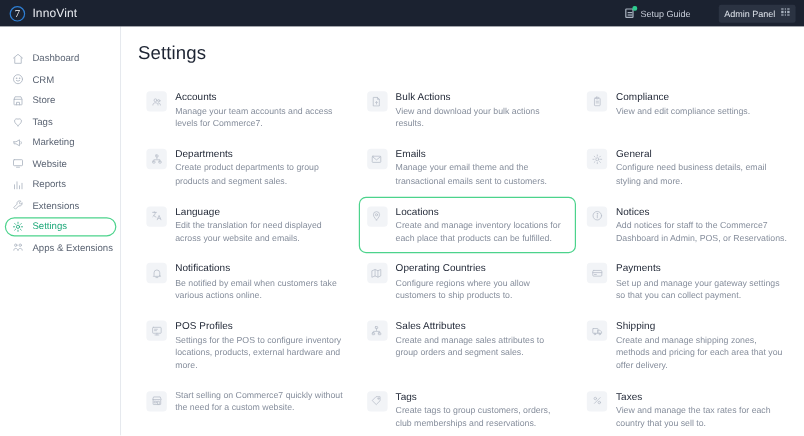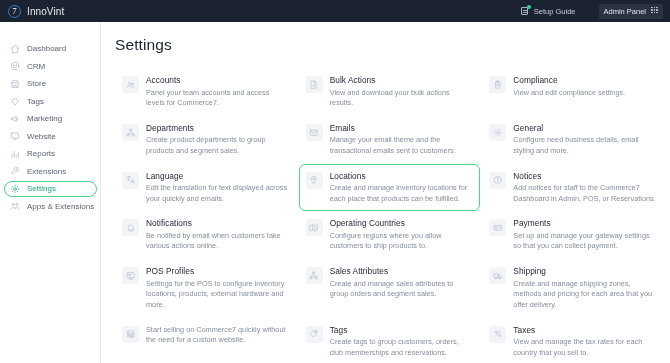--- a/index.html
+++ b/index.html
@@ -226,21 +226,21 @@
             <span class="card-icon">
               <svg viewBox="0 0 24 24" fill="none" stroke="currentColor" stroke-width="1.7" stroke-linecap="round" stroke-linejoin="round">
                 <circle cx="9" cy="9" r="3"></circle>
                 <circle cx="16" cy="10" r="2.4"></circle>
                 <path d="M3.5 19c0-3 2.5-4.8 5.5-4.8s5.5 1.8 5.5 4.8"></path>
                 <path d="M15 14.6c2.6.2 4.5 1.9 4.5 4.4"></path>
               </svg>
             </span>
             <span class="card-text">
               <span class="card-title" style="display:block">Accounts</span>
-              <span class="card-desc" style="display:block">Panel your team accounts and access levels for Commerce7.</span>
+              <span class="card-desc" style="display:block">Manage your team accounts and access levels for Commerce7.</span>
             </span>
           </div>
           <div class="card">
             <span class="card-icon">
               <svg viewBox="0 0 24 24" fill="none" stroke="currentColor" stroke-width="1.7" stroke-linecap="round" stroke-linejoin="round">
                 <path d="M6 3h8l4 4v14H6z"></path>
                 <path d="M14 3v4h4"></path>
                 <path d="M12 17v-5"></path>
                 <path d="M10 14l2-2 2 2"></path>
               </svg>
@@ -305,21 +305,21 @@
             <span class="card-icon">
               <svg viewBox="0 0 24 24" fill="none" stroke="currentColor" stroke-width="1.7" stroke-linecap="round" stroke-linejoin="round">
                 <path d="M3 5h8M6.5 3.5V5M8.8 5c-.4 4-2.6 7.2-5.3 9"></path>
                 <path d="M5 11.5c1.5 1.7 3.4 2.8 5 3.3"></path>
                 <path d="m12.8 20.5 3.8-9 3.8 9"></path>
                 <path d="M14.2 17.6h4.8"></path>
               </svg>
             </span>
             <span class="card-text">
               <span class="card-title" style="display:block">Language</span>
-              <span class="card-desc" style="display:block">Edit the translation for text displayed across your quickly and emails.</span>
+              <span class="card-desc" style="display:block">Edit the translation for need displayed across your website and emails.</span>
             </span>
           </div>
           <div class="card highlight">
             <span class="card-icon">
               <svg viewBox="0 0 24 24" fill="none" stroke="currentColor" stroke-width="1.7" stroke-linecap="round" stroke-linejoin="round">
                 <path d="M12 21s6.5-6.2 6.5-11A6.5 6.5 0 0 0 5.5 10c0 4.8 6.5 11 6.5 11z"></path>
                 <circle cx="12" cy="10" r="2.3"></circle>
               </svg>
             </span>
             <span class="card-text">

